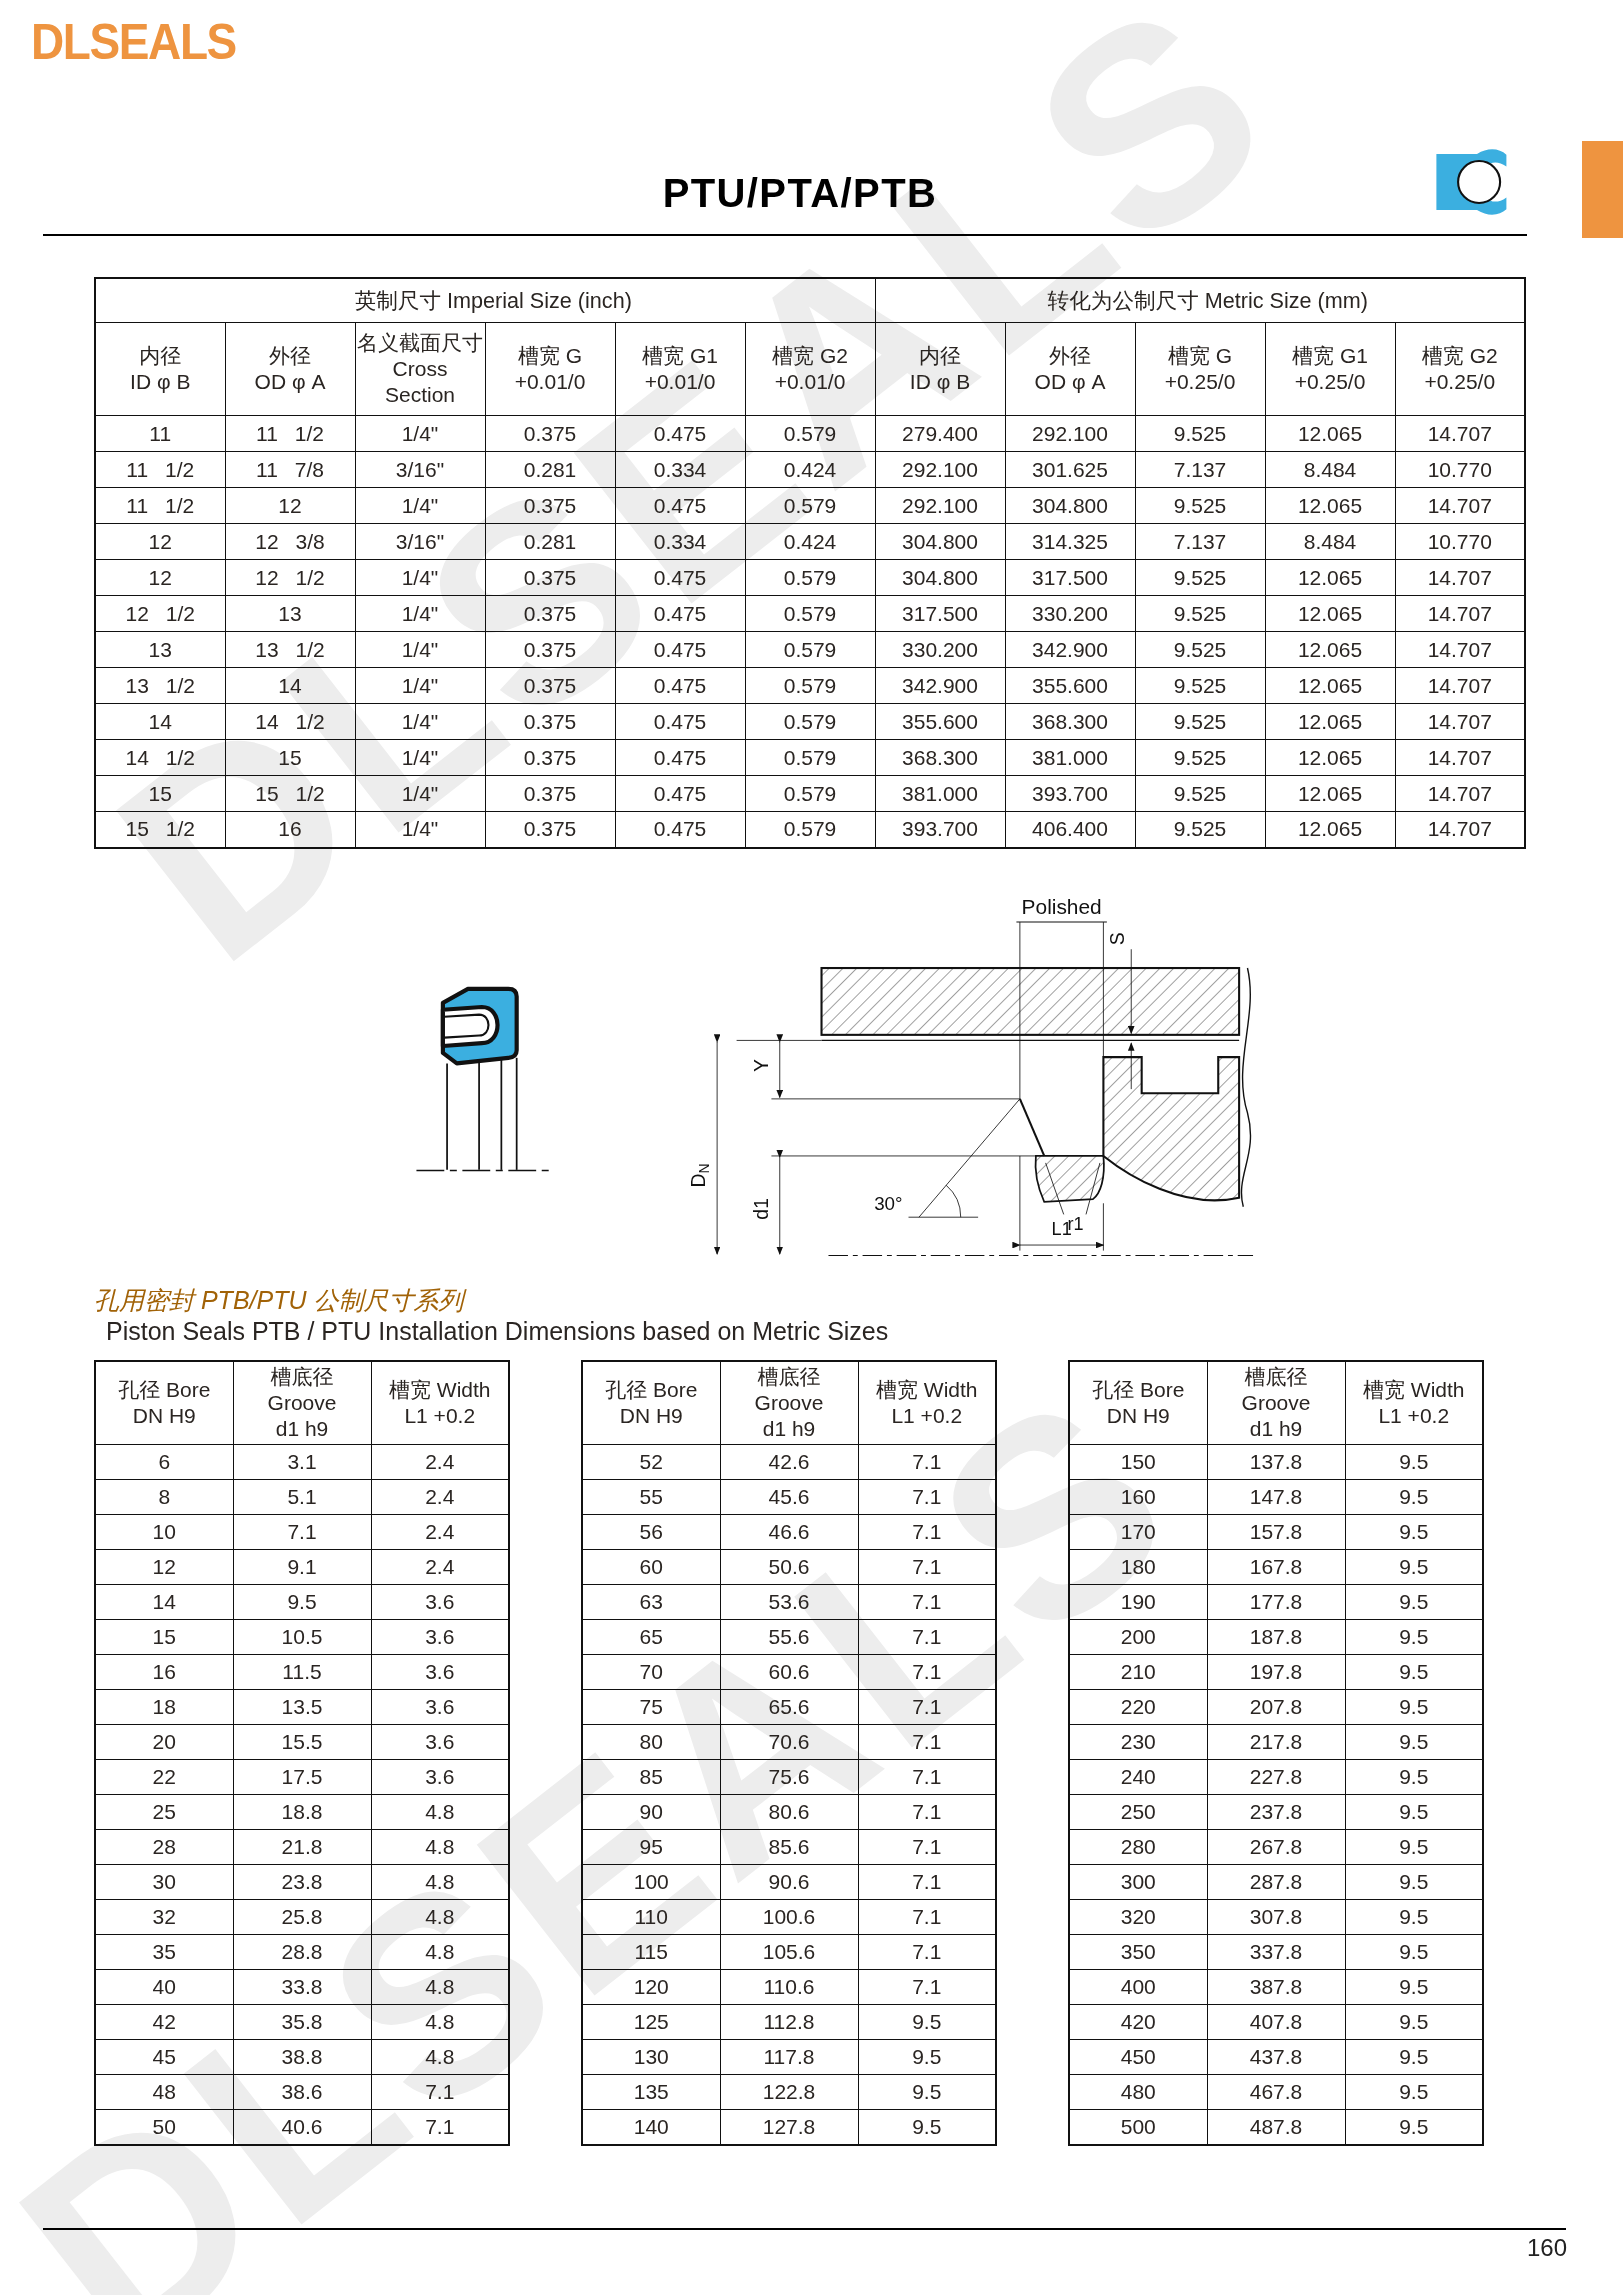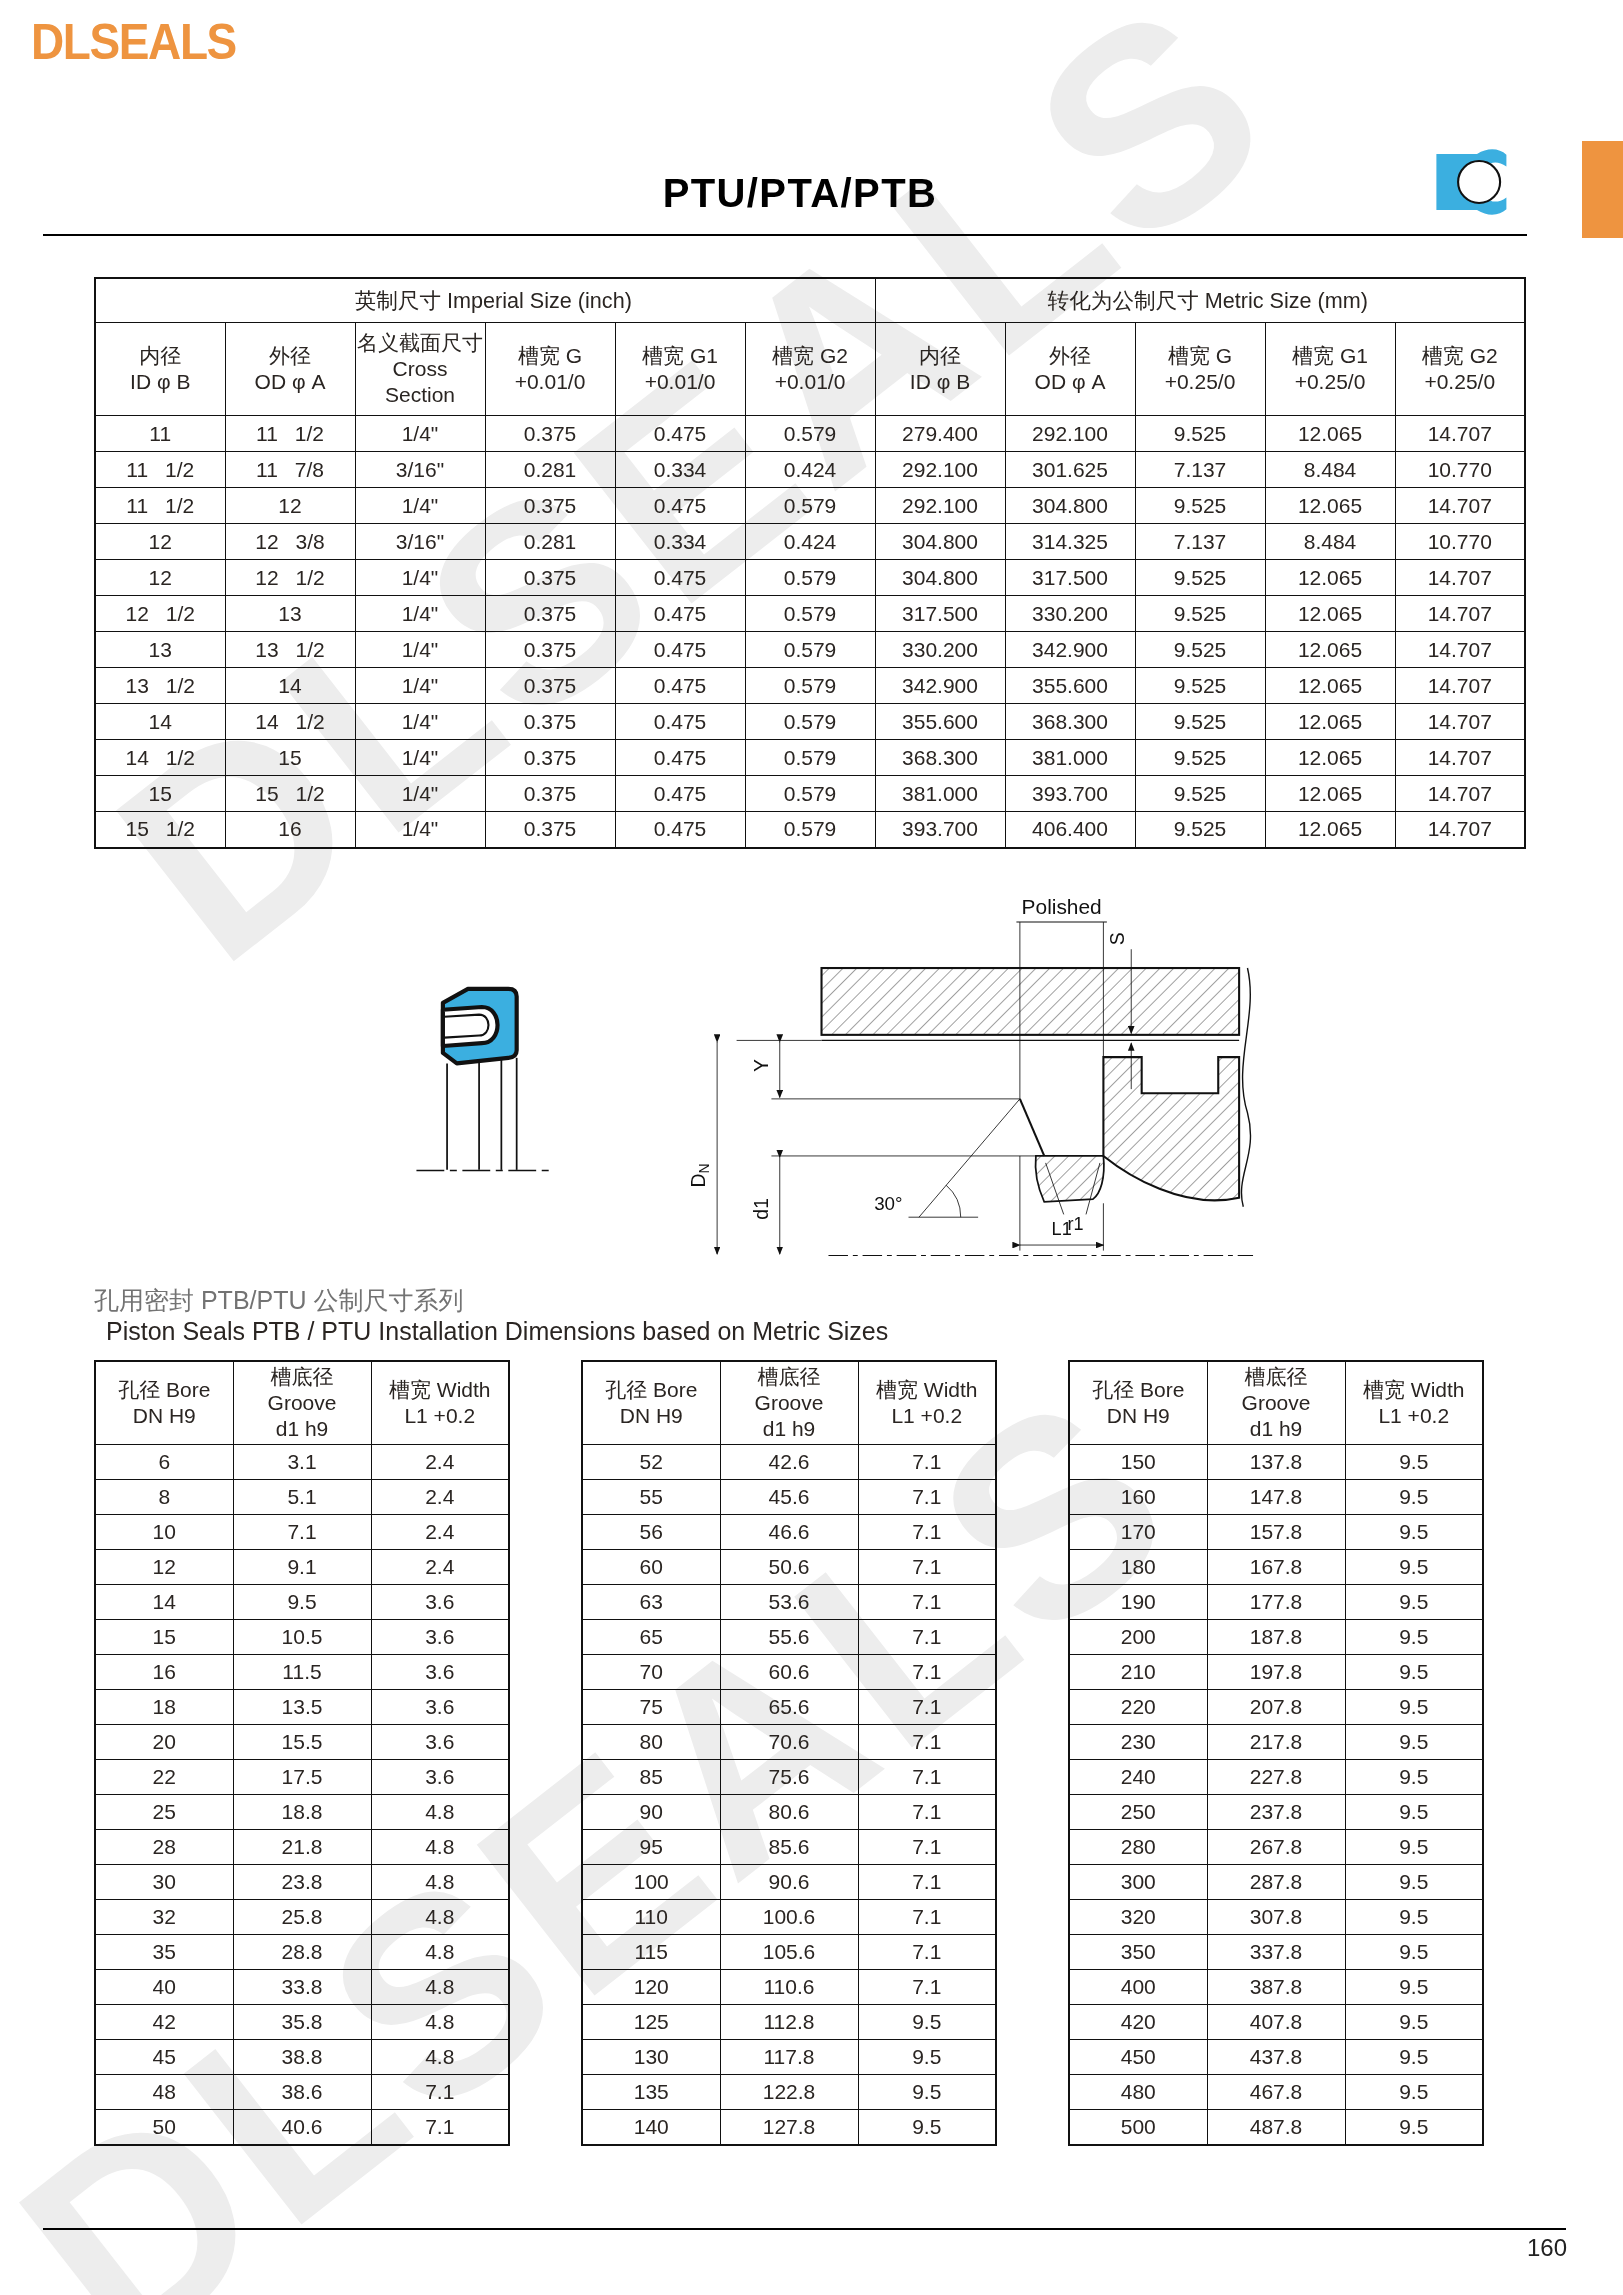--- a/index.html
+++ b/index.html
@@ -31,21 +31,21 @@
   #main-table tbody td{word-spacing:11px;}
   
   .install-wrap{width:416px;}
   #install-0{left:94px;top:1360px;}
   #install-1{left:581px;top:1360px;}
   #install-2{left:1068px;top:1360px;}
   .install-table{border:2.1px solid #111;}
   .install-table thead th{height:82px;line-height:1.25;}
   .install-table tbody tr{height:35px;}
   
-  #sec-zh{left:94px;top:1284px;font-size:25px;color:#737373;z-index:2;}
+  #sec-zh{left:94px;top:1284px;font-size:25px;color:#a16207;z-index:2;font-style:italic;}
   #sec-en{left:94px;top:1317px;font-size:25px;color:#2a2522;z-index:2;margin-left:12px;}
   
   #diagram{left:390px;top:883px;z-index:1;}
   
   #footer-rule{left:43px;top:2228px;width:1523px;height:2.1px;background:#000;z-index:2;}
   #page-number{left:0;top:2234px;width:1567px;text-align:right;font-size:24px;color:#222;z-index:2;}
 </style>
 </head>
 <body>
 

